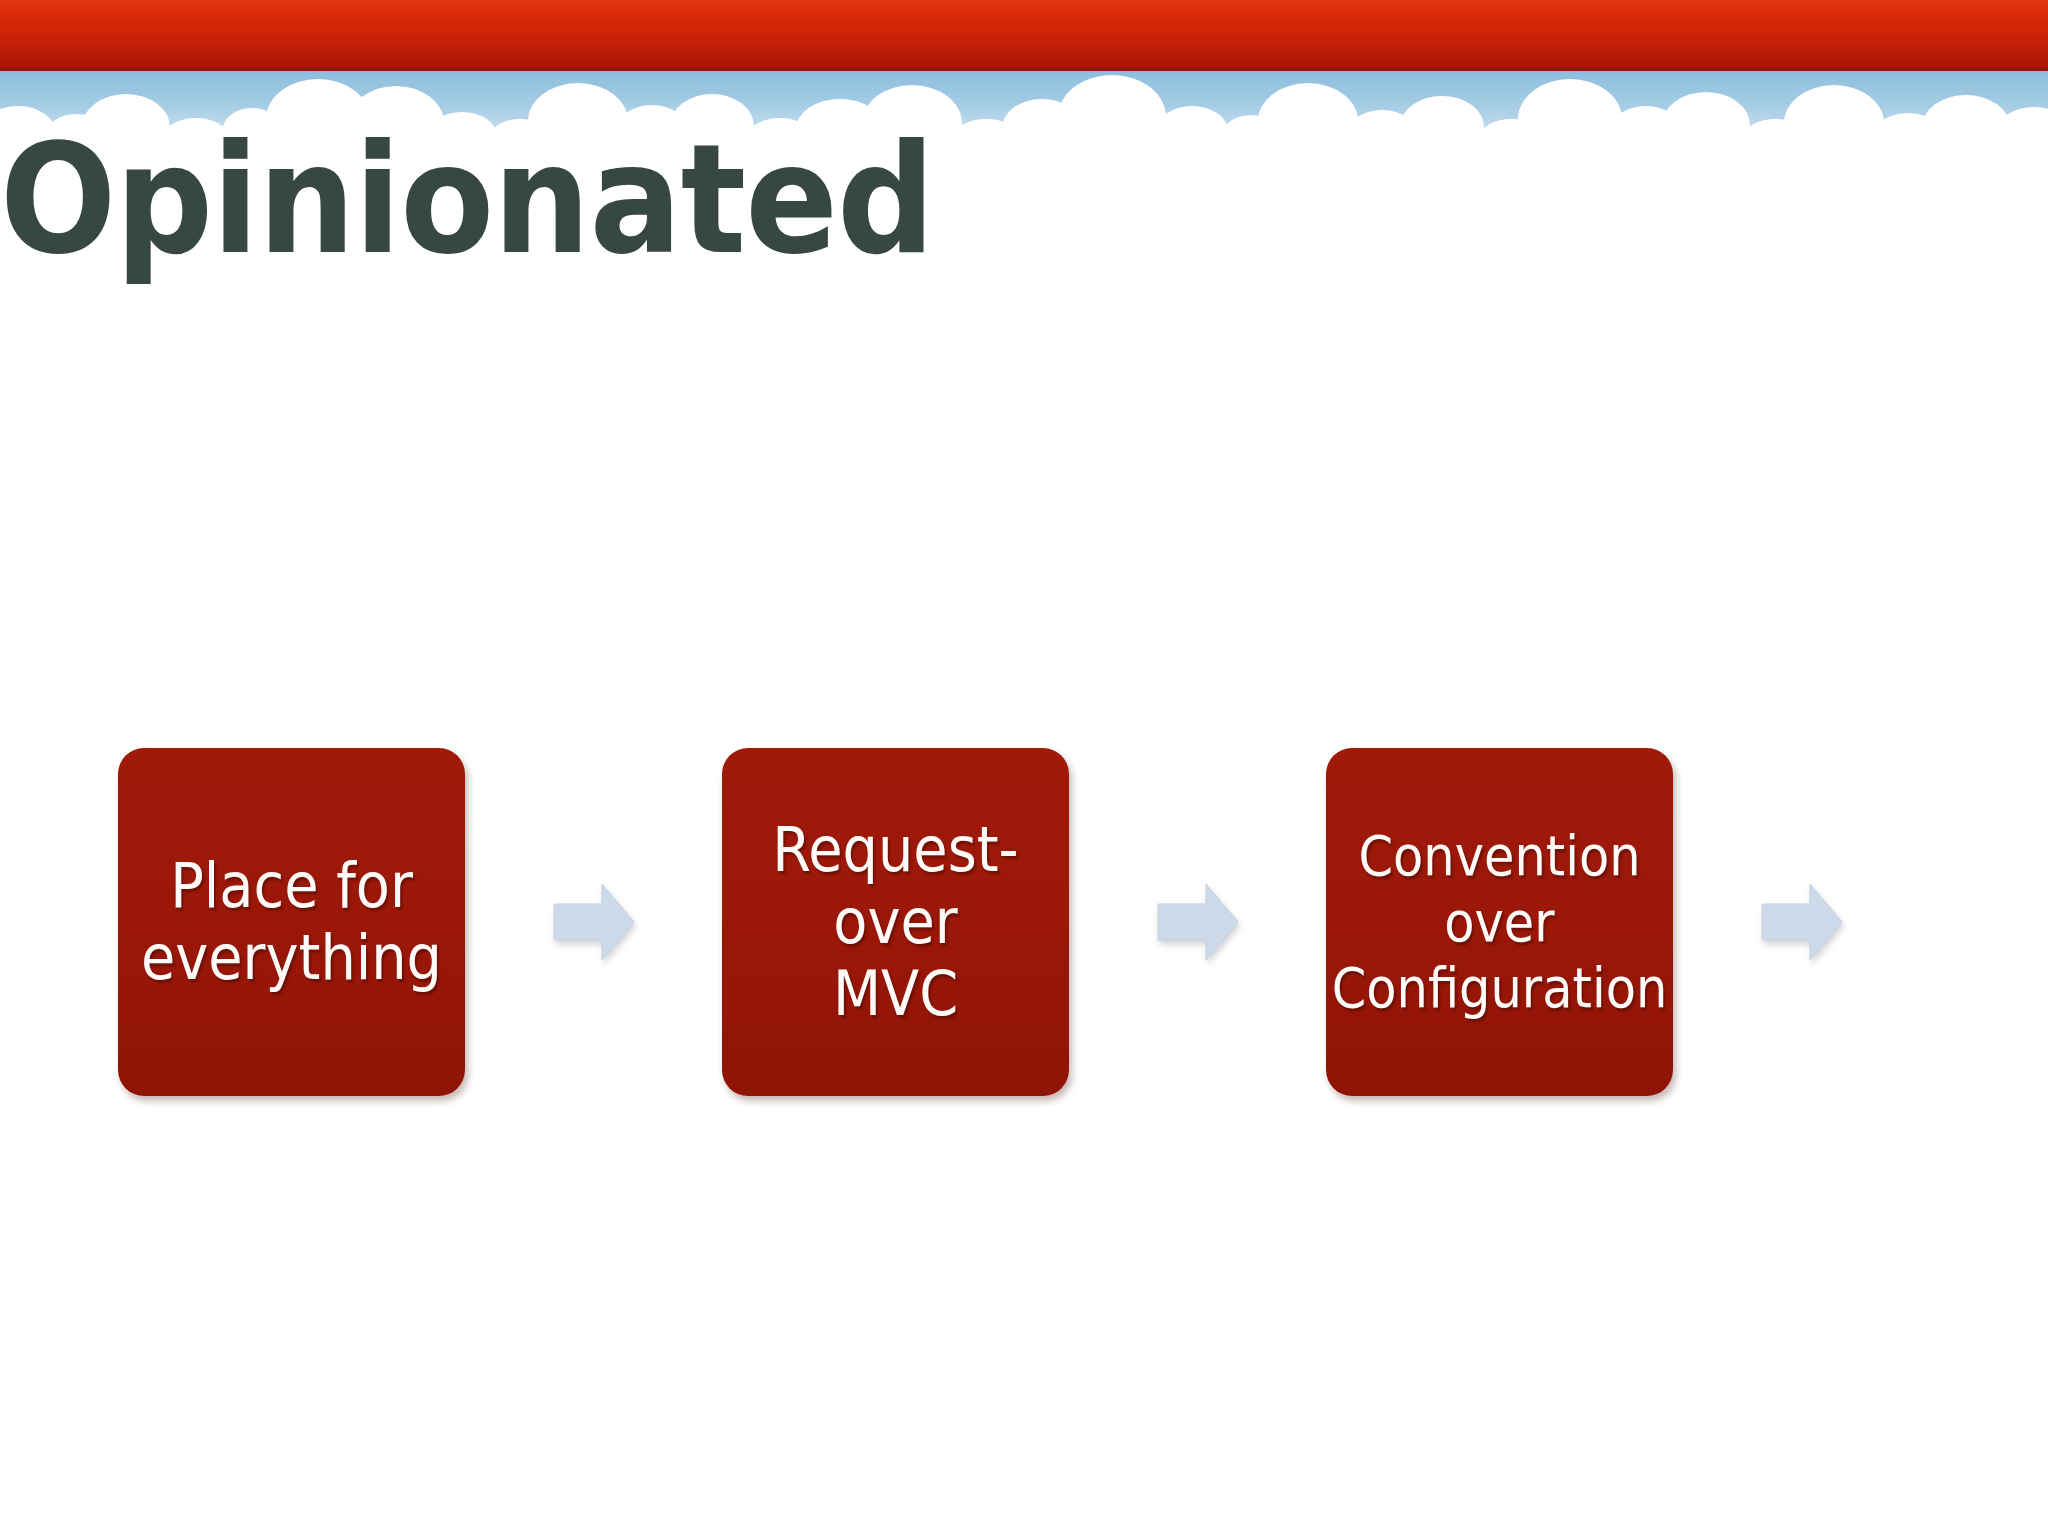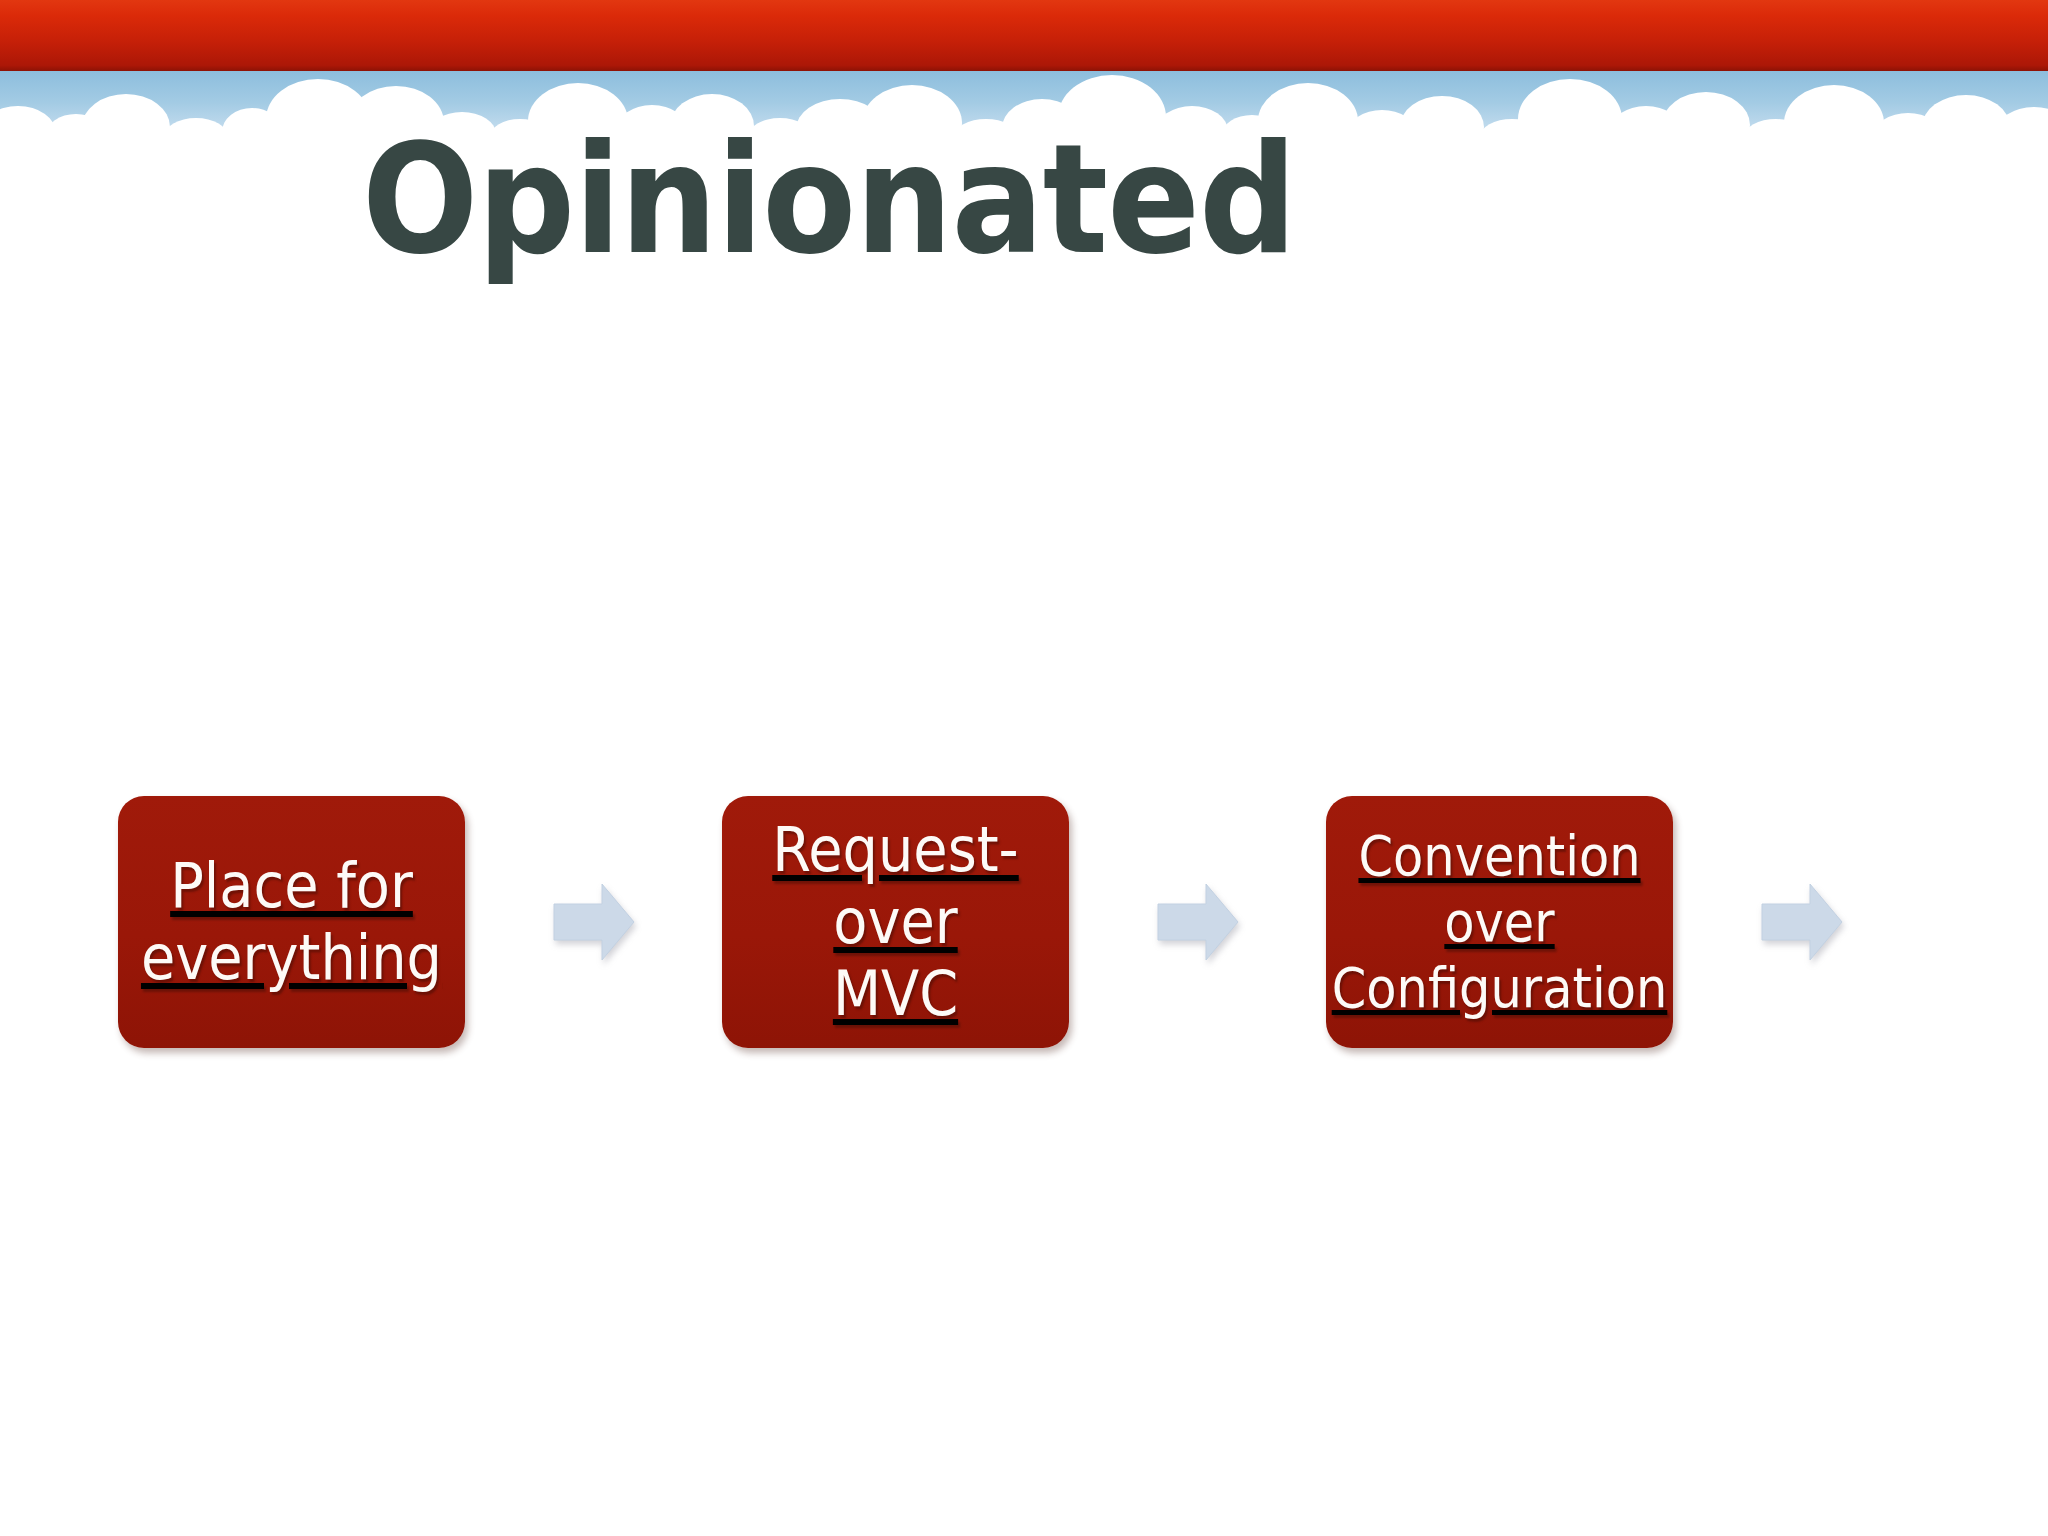--- a/index.html
+++ b/index.html
@@ -60,22 +60,21 @@
     height: 79px;
     display: block;
   }
 
   
   .title-block {
     position: absolute;
     left: 0;
     top: 118px;
     width: 1570px;
-    text-align: center;
-    margin-left: 44px;
+    text-align: left;
   }
   .title-line {
     font-family: "DejaVu Sans Condensed", "Liberation Sans Narrow", "Liberation Sans", sans-serif;
     font-weight: 700;
     font-stretch: condensed;
     font-size: 152px;
     line-height: 163px;
     letter-spacing: -1px;
     color: #374744;
     white-space: nowrap;
@@ -88,31 +87,30 @@
     top: 748px;
     width: 1812px;
     height: 348px;
     display: flex;
     align-items: center;
   }
 
   .flow-box {
     position: relative;
     width: 347px;
-    height: 252px;
+    height: 348px;
     flex: 0 0 347px;
     background: linear-gradient(to bottom, #a01a0a 0%, #9a1708 55%, #8e1406 100%);
     border-radius: 26px;
     box-shadow: 3px 5px 7px rgba(80, 40, 30, 0.33);
     display: flex;
     align-items: center;
     justify-content: center;
     box-sizing: border-box;
     padding: 24px 10px;
-    text-decoration: underline;
   }
   .flow-box-label {
     font-family: "DejaVu Sans Condensed", "Liberation Sans Narrow", "Liberation Sans", sans-serif;
     font-weight: 400;
     font-stretch: condensed;
     color: #fdfaf7;
     font-size: 62px;
     line-height: 72px;
     text-align: center;
     text-shadow: 2px 3px 2px rgba(60, 10, 5, 0.45);

